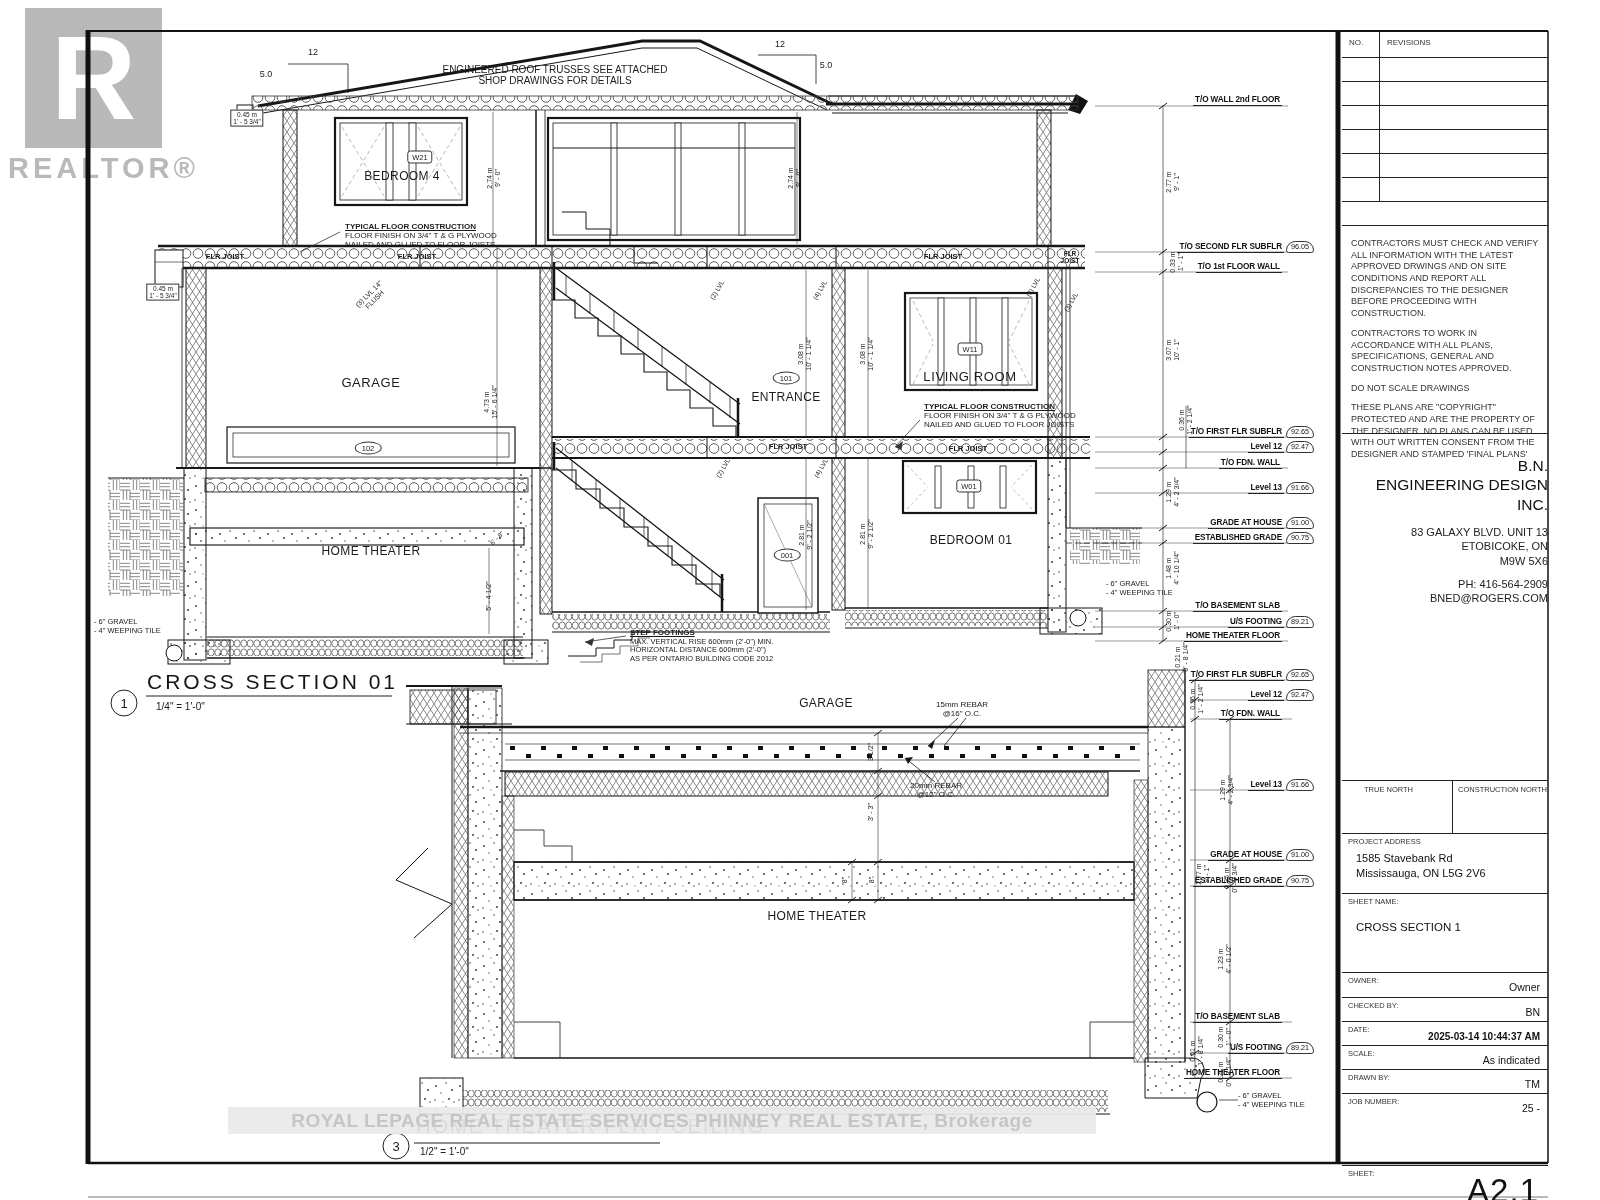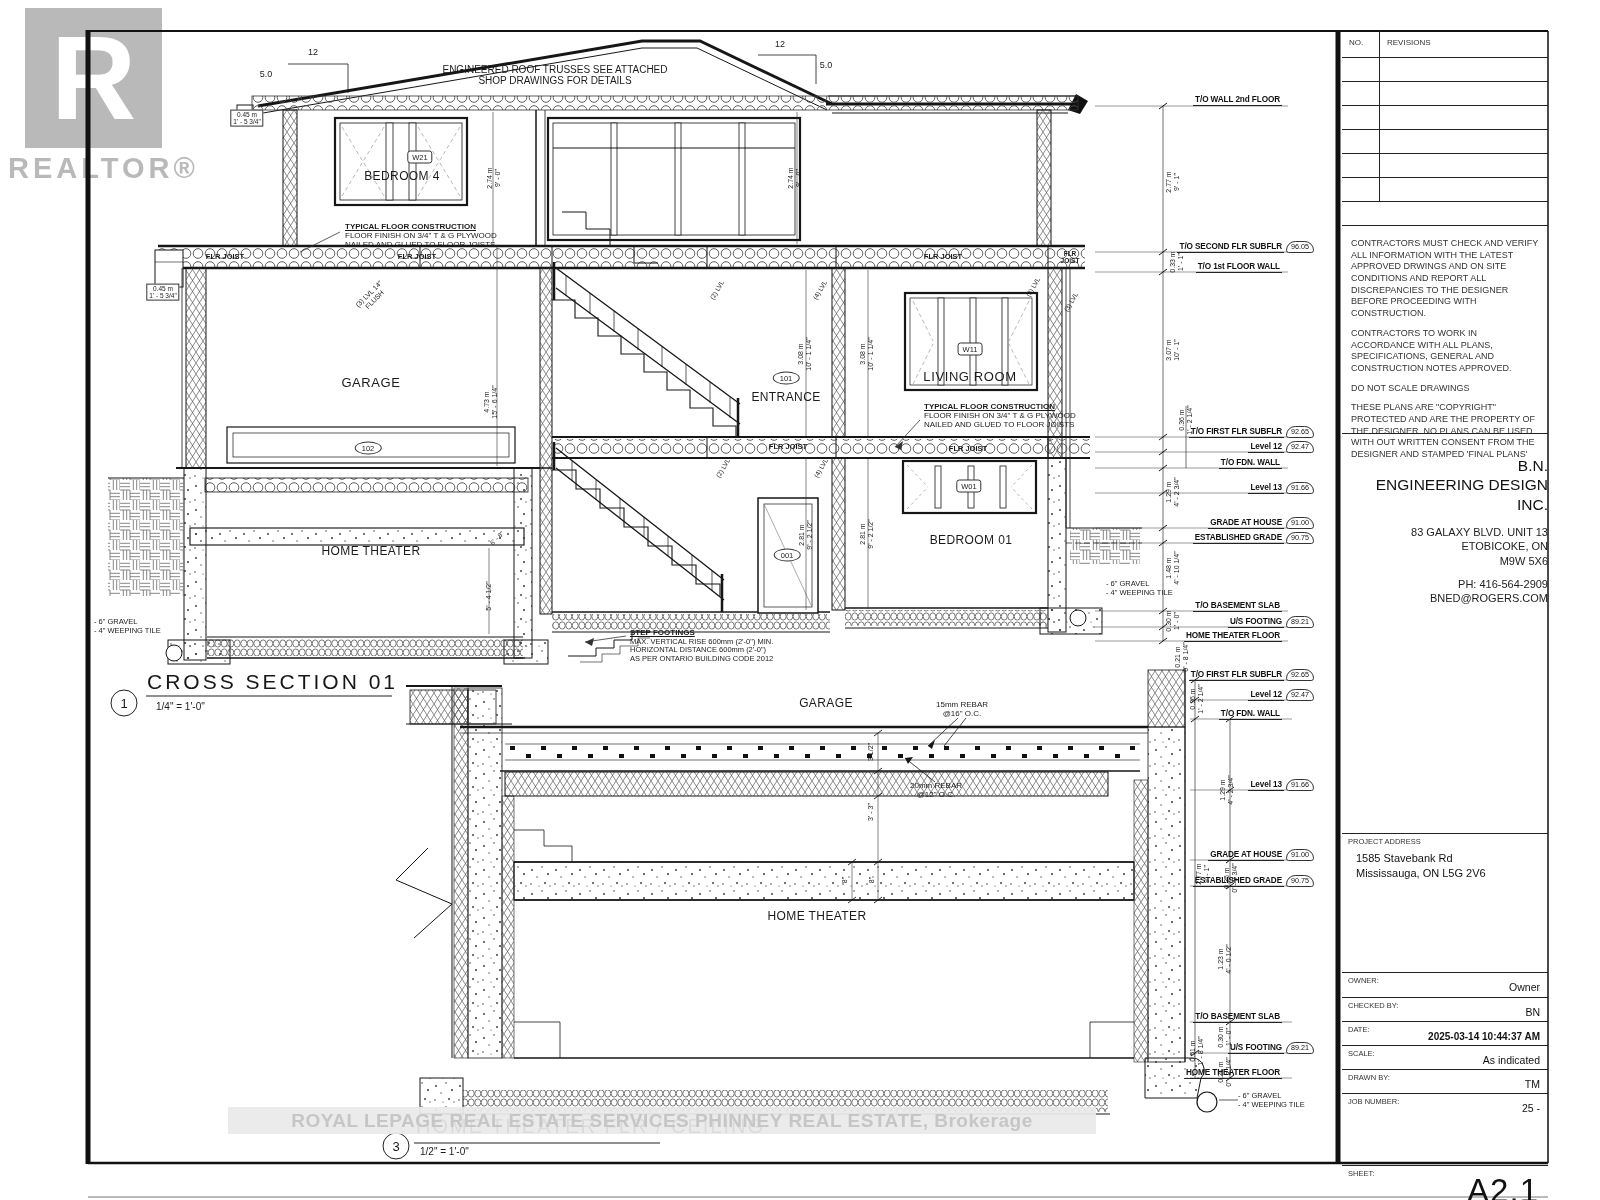--- a/index.html
+++ b/index.html
@@ -542,27 +542,36 @@
     <div class="tb-sec tb-co">
       <div class="bn">B.N.</div>
       <div class="bn">ENGINEERING DESIGN INC.</div>
       <div class="co-addr" style="white-space:pre-line;">83 GALAXY BLVD. UNIT 13
 ETOBICOKE, ON
 M9W 5X6</div>
       <div class="co-ph">PH: 416-564-2909</div>
       <div class="co-ph" style="margin-top:0;">BNED@ROGERS.COM</div>
     </div>
 
+    <div class="tb-sec tb-north">
+      <span class="north-cell" style="left:22px;">TRUE NORTH</span>
+      <span class="north-cell" style="left:116px;">CONSTRUCTION NORTH</span>
+      <div class="north-div"></div>
+    </div>
 
     <div class="tb-sec tb-addr">
       <span class="tb-lab">PROJECT ADDRESS</span>
       <span class="tb-val">1585 Stavebank Rd
 Mississauga, ON L5G 2V6</span>
     </div>
 
+    <div class="tb-sec tb-sheetname">
+      <span class="tb-lab">SHEET NAME:</span>
+      <span class="tb-val" style="top:26px;font-size:11.5px;">CROSS SECTION 1</span>
+    </div>
 
     <div class="tb-sec tb-row" style="top:941px;">
       <span class="tb-lab">OWNER:</span>
       <span class="tb-fval">Owner</span>
     </div>
     <div class="tb-sec tb-row" style="top:966px;">
       <span class="tb-lab">CHECKED BY:</span>
       <span class="tb-fval">BN</span>
     </div>
     <div class="tb-sec tb-row" style="top:990px;">

